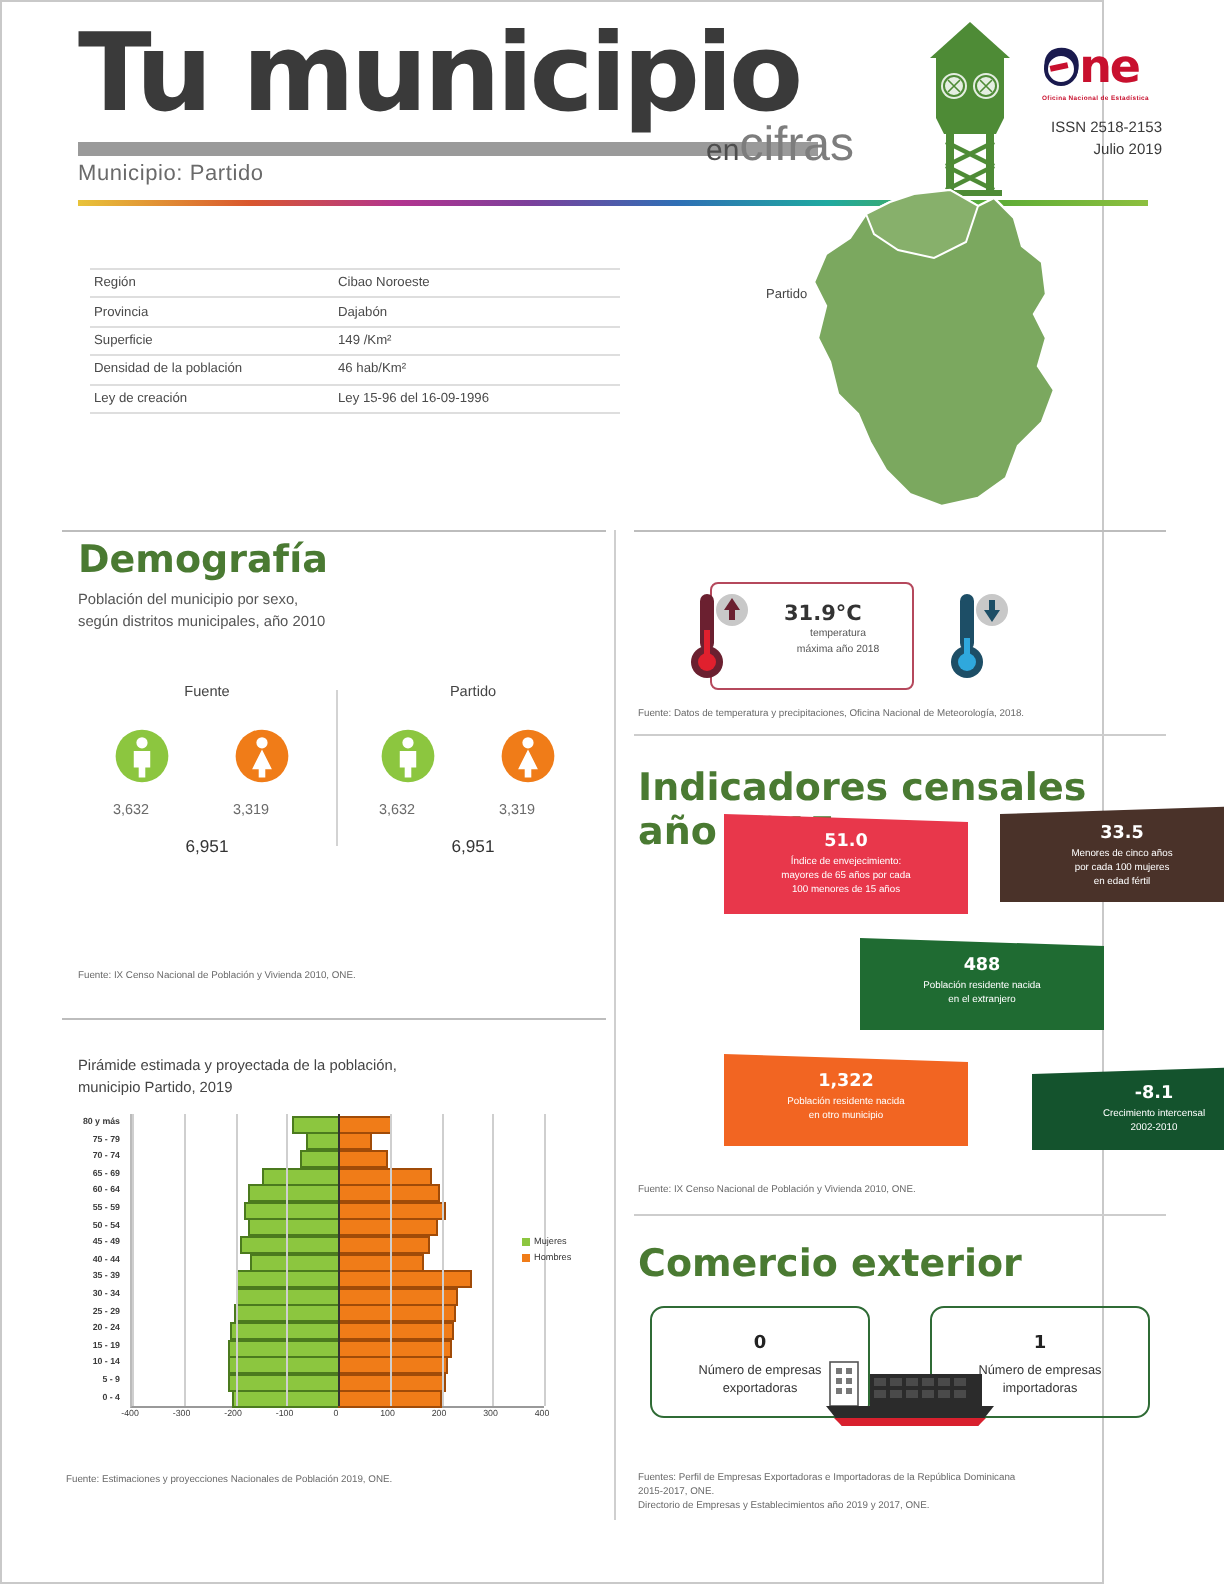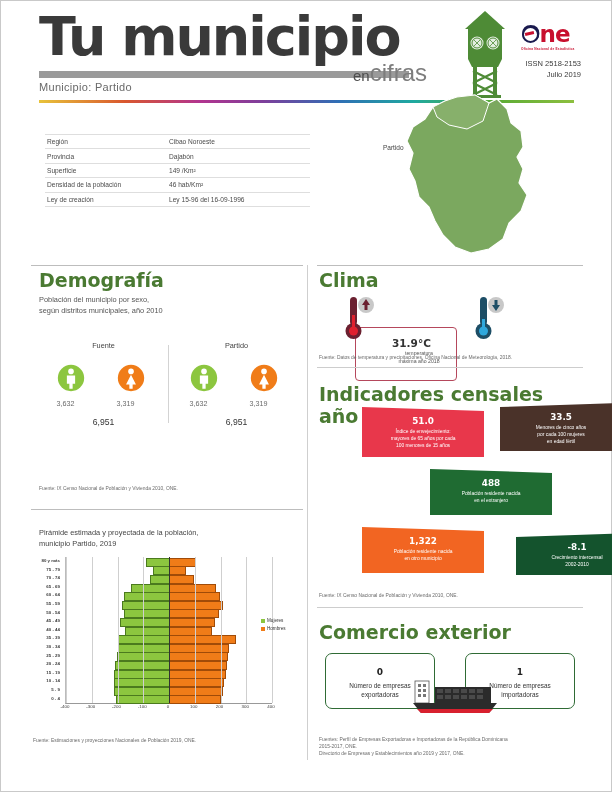--- a/index.html
+++ b/index.html
@@ -4,21 +4,21 @@
 <style>
   html,body{margin:0;padding:0;}
   body{
     width:612px;height:792px;
     background:#ffffff;
     font-family:"Liberation Sans",sans-serif;
     color:#333;
     position:relative;
     overflow:hidden;
   }
-  .page{position:relative;width:612px;height:792px;box-sizing:border-box;border:1px solid #c9c9c9;}
+  .page{position:relative;width:552px;height:792px;box-sizing:border-box;border:1px solid #c9c9c9;}
 
   
   .header{position:absolute;left:0;top:0;width:612px;height:105px;}
   .title-wrap{position:absolute;left:38px;top:8px;width:420px;}
   .title-main{
     font-family:"DejaVu Sans",sans-serif;
     font-weight:bold;font-size:54px;line-height:56px;
     letter-spacing:-2px;color:#3a3a3a;margin:0;
   }
   .title-rule{position:absolute;left:38px;top:70px;width:370px;height:7px;background:#9a9a9a;}
@@ -89,21 +89,21 @@
   .bar.m{background:#f07c18;border:.5px solid #a04b08;}
   .xlabels{position:absolute;left:32px;top:147px;width:206px;height:10px;}
   .xlabels span{position:absolute;font-size:4.4px;color:#3a3a3a;transform:translateX(-50%);}
   .legend{position:absolute;left:228px;top:60px;font-size:4.6px;color:#333;line-height:8px;}
   .legend i{display:inline-block;width:4px;height:4px;margin-right:2px;vertical-align:middle;}
   .pyr-src{position:absolute;left:32px;top:736px;width:268px;}
 
   
   .clima{position:absolute;left:318px;top:268px;width:262px;}
   .thermos{position:absolute;left:318px;top:290px;width:268px;height:58px;}
-  .tcard{position:absolute;top:0;width:100px;height:52px;border:1.1px solid #b5485c;border-radius:4px;margin-top:36px;}
+  .tcard{position:absolute;top:0;width:100px;height:52px;border:1.1px solid #b5485c;border-radius:4px;}
   .tcard.cold{border-color:#4aa6c8;}
   .tcard .v{position:absolute;left:36px;top:9px;font-family:"DejaVu Sans",sans-serif;font-weight:bold;font-size:10.5px;color:#333;}
   .tcard .l{position:absolute;left:30px;top:22px;width:66px;font-size:5.2px;color:#555;line-height:7.5px;text-align:center;}
   .clima-src{position:absolute;left:318px;top:353px;width:262px;}
   .clima-line{position:absolute;left:316px;top:366px;width:266px;height:1px;background:#cdcdcd;}
 
   
   .indic{position:absolute;left:318px;top:382px;width:262px;}
   .cards{position:absolute;left:316px;top:400px;width:270px;height:180px;}
   .card{position:absolute;color:#fff;text-align:center;margin-left:41px;}
@@ -385,23 +385,20 @@
       <div>
         <i style="background:#8cc63f"></i><span>Mujeres</span>
       </div>
       <div>
         <i style="background:#f07c18"></i><span>Hombres</span>
       </div>
     </div>
   </div>
   <div class="pyr-src src">Fuente: Estimaciones y proyecciones Nacionales de Población 2019, ONE.</div>
 
-  <div class="clima">
-    <h2 class="sech">Clima</h2>
-  </div>
 
   <div class="thermos">
     <div class="tcard hot" style="left:36px;">
       <div class="v">31.9°C</div>
       <div class="l" style="white-space:pre-line">temperatura
 máxima año 2018</div>
     </div>
     <svg style="position:absolute;left:18px;top:2px;width:40px;height:50px" viewBox="0 0 40 50">
       <rect x="13" y="4" width="7" height="28" rx="3.5" fill="#6b2030"></rect>
       <circle cx="16.5" cy="38" r="8" fill="#6b2030"></circle>

